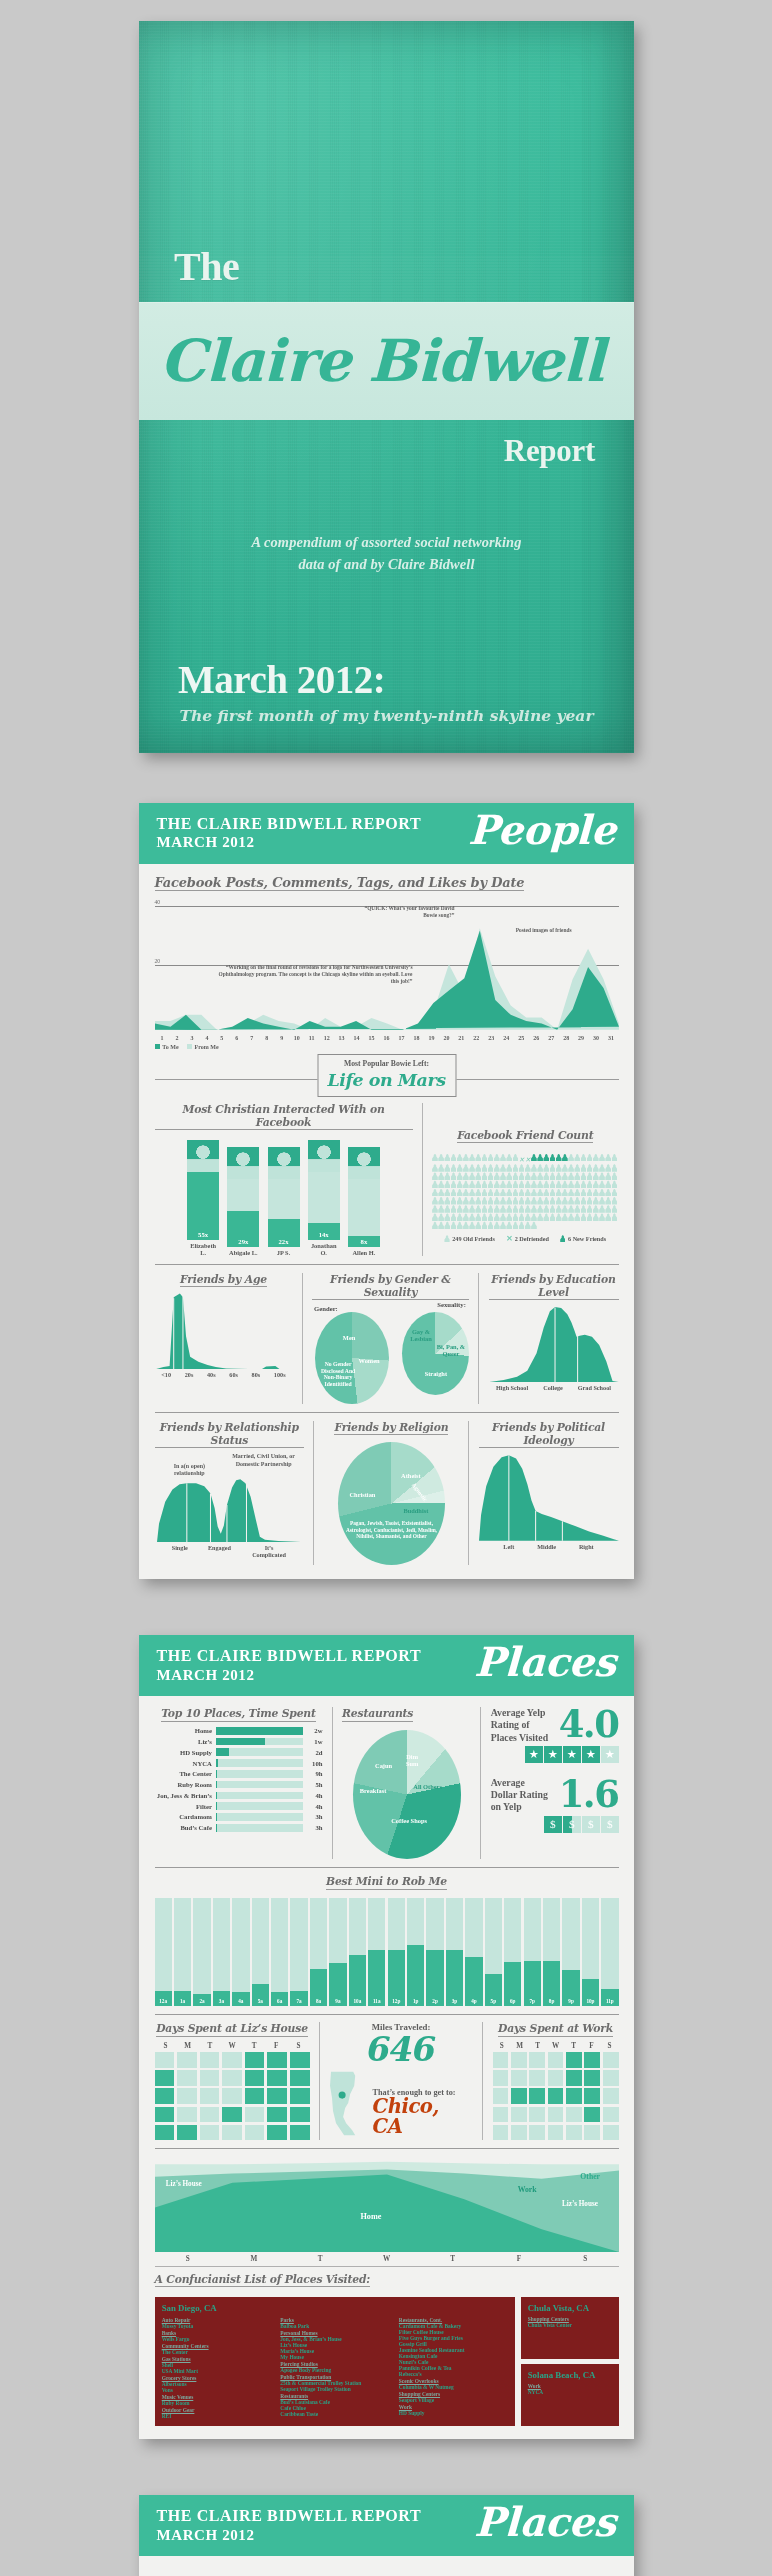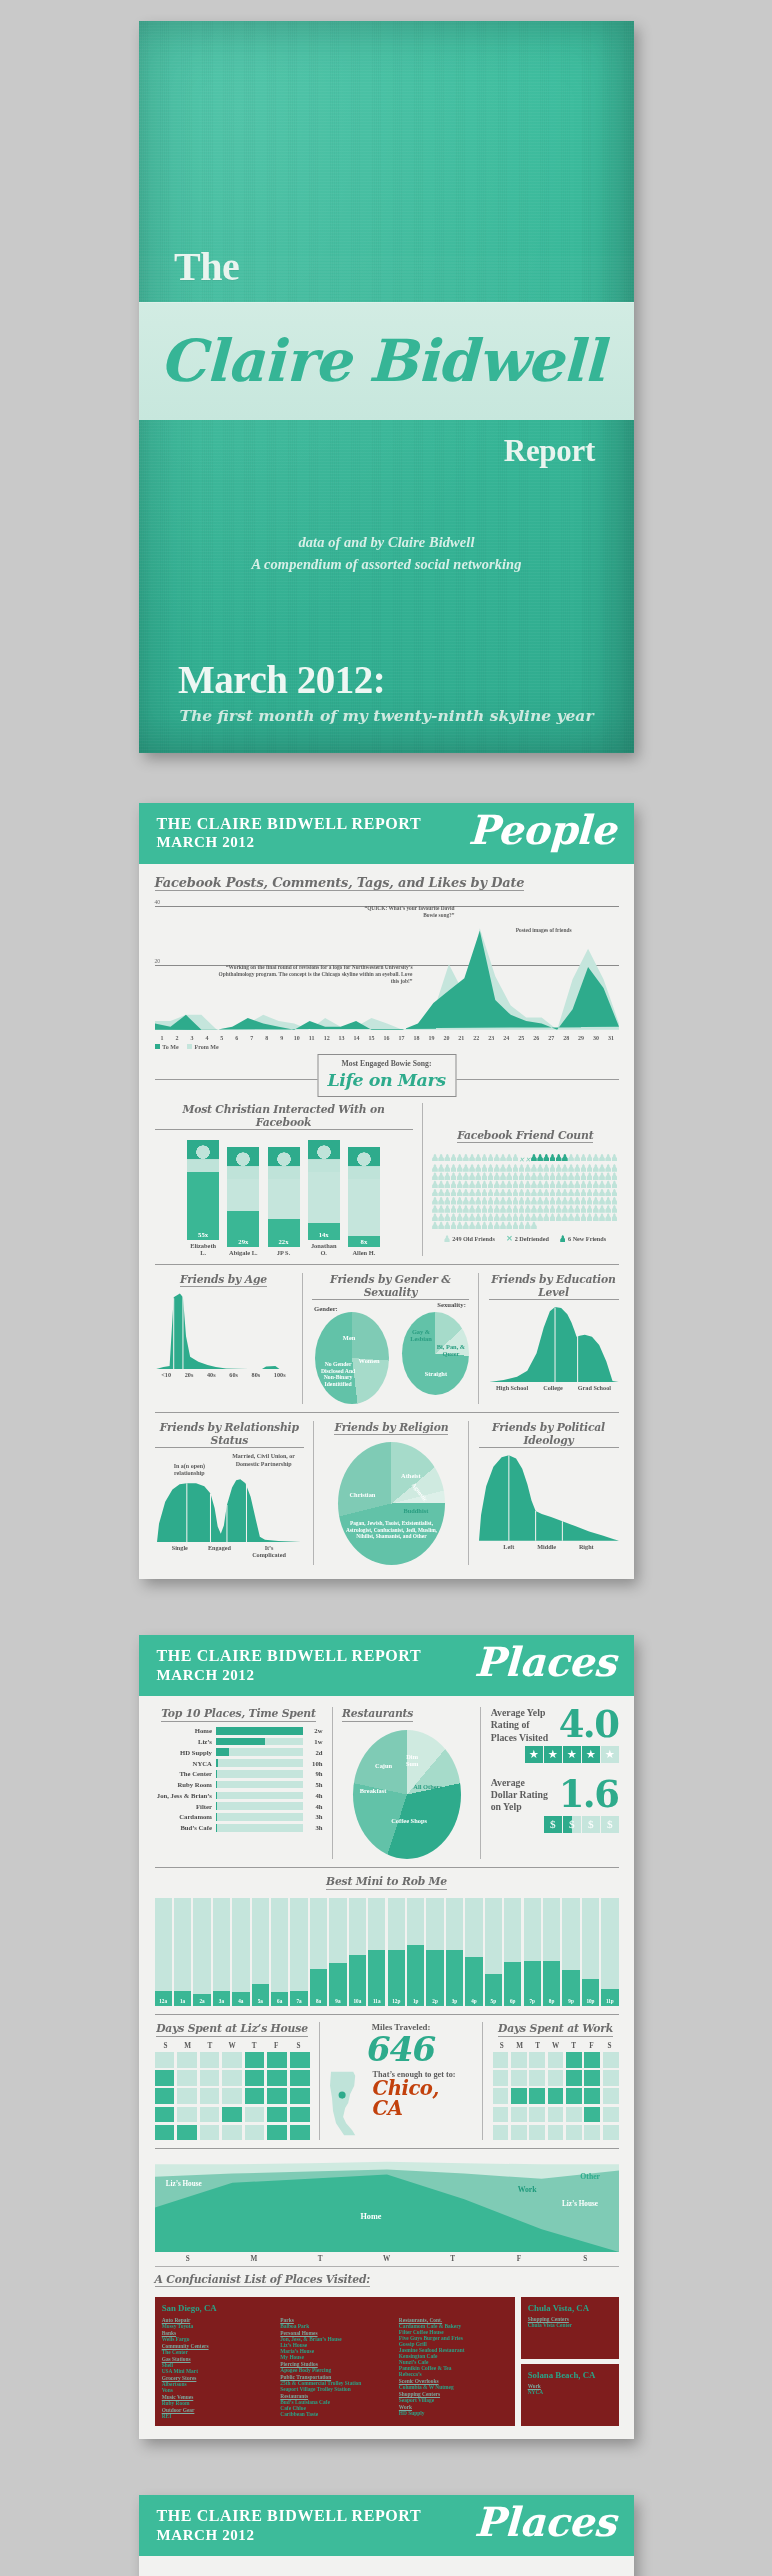--- a/index.html
+++ b/index.html
@@ -206,22 +206,22 @@
   <div class="sheet p1">
     <div class="cover">
       <div class="grain"></div>
       <div class="vig"></div>
       <div class="cover-the">The</div>
       <div class="cover-band">
         <div class="cover-name">Claire Bidwell</div>
       </div>
       <div class="cover-report">Report</div>
       <div class="cover-sub">
+        <div>A compendium of assorted social networking</div>
         <div>data of and by Claire Bidwell</div>
-        <div>A compendium of assorted social networking</div>
       </div>
       <div class="cover-date">March 2012:</div>
       <div class="cover-tag">The first month of my twenty-ninth skyline year</div>
     </div>
   </div>
 
   <div class="sheet p2">
     <div class="hdr">
       <div class="ttl">
         <div>THE CLAIRE BIDWELL REPORT</div>
@@ -298,21 +298,21 @@
         </div>
         <div>
           <i style="background:#c5e5dc"></i><span>From Me</span>
         </div>
       </div>
 
       
       <div class="bowie-wrap">
         <div class="rule"></div>
         <div class="bowie">
-          <div class="lbl">Most Engaged Bowie Song:</div>
+          <div class="lbl">Most Popular Bowie Left:</div>
           <div class="song">Life on Mars</div>
         </div>
       </div>
 
       
       <div class="cols3">
         <div style="width:258px;">
           <div class="center"><div class="sh sm">Most Christian Interacted With on Facebook</div></div>
           <div class="ibars">
             <div class="ibar">
@@ -779,21 +779,21 @@
               <i class="on"></i>
               <i class="on"></i>
             </div>
         </div>
 
         <div class="vdiv"></div>
 
         <div style="width:144px;" class="miles center">
           <div style="font-weight:bold;font-size:8.8px;color:#5d5d5d;">Miles Traveled:</div>
           <div class="mn">646</div>
-          <div style="display:flex;align-items:flex-start;gap:5.2px;margin-top:3.1px;justify-content:center;">
+          <div style="display:flex;align-items:flex-end;gap:5.2px;margin-top:3.1px;justify-content:center;">
             <svg width="39" height="67" viewBox="0 0 76 130">
               <path fill="#bfe3d9" d="M4,2 L48,2 L52,10 L50,30 L42,46 L38,64 L32,74 L28,92 L34,104 L46,118 L52,128 L30,128 L14,104 L8,80 L6,54 L2,30 Z"></path>
               <circle cx="26" cy="48" r="7" fill="#2eab8c"></circle>
               <path fill="#2eab8c" d="M26,56 l-4,-8 l8,0 Z"></path>
             </svg>
             <div style="text-align:left;">
               <div class="cap">That’s enough to get to:</div>
               <div class="city">Chico, CA</div>
             </div>
           </div>

